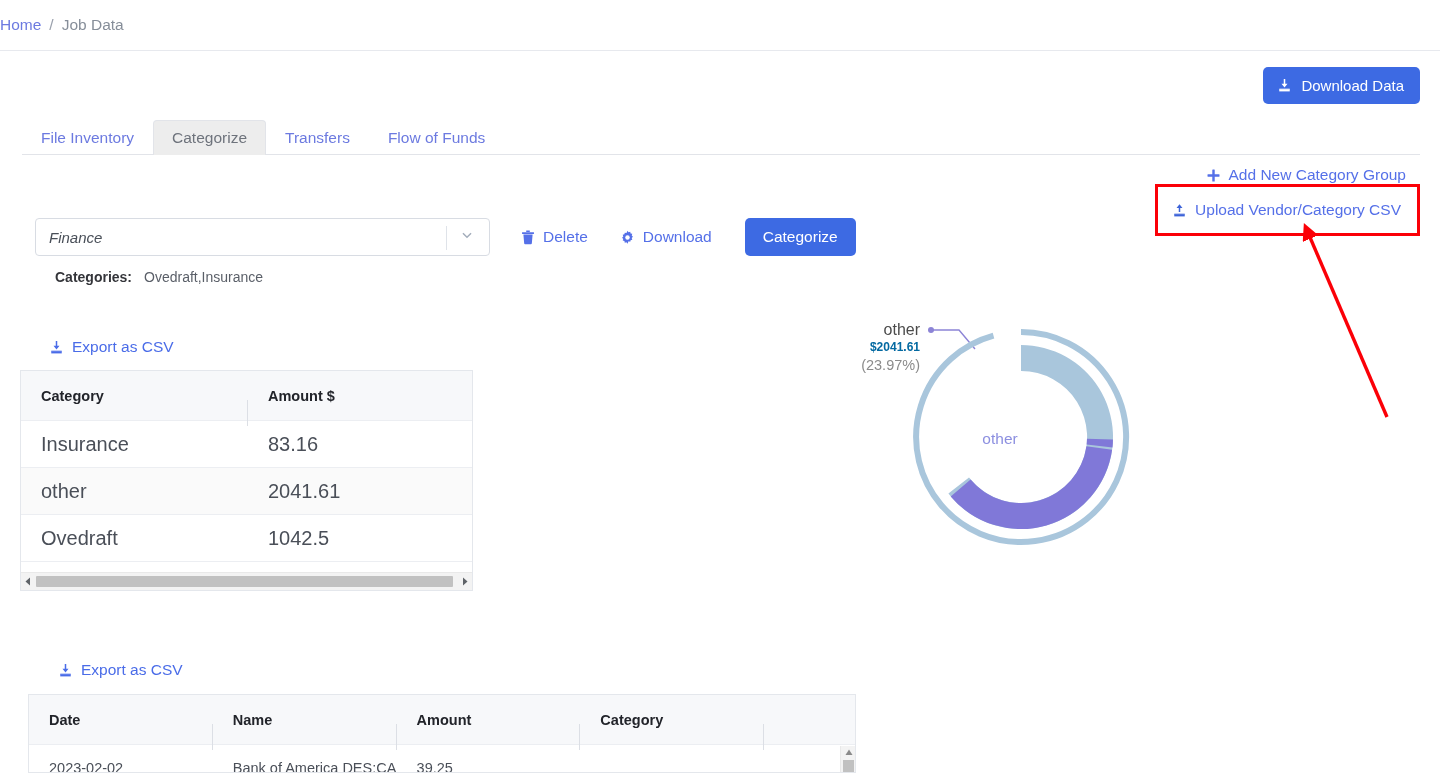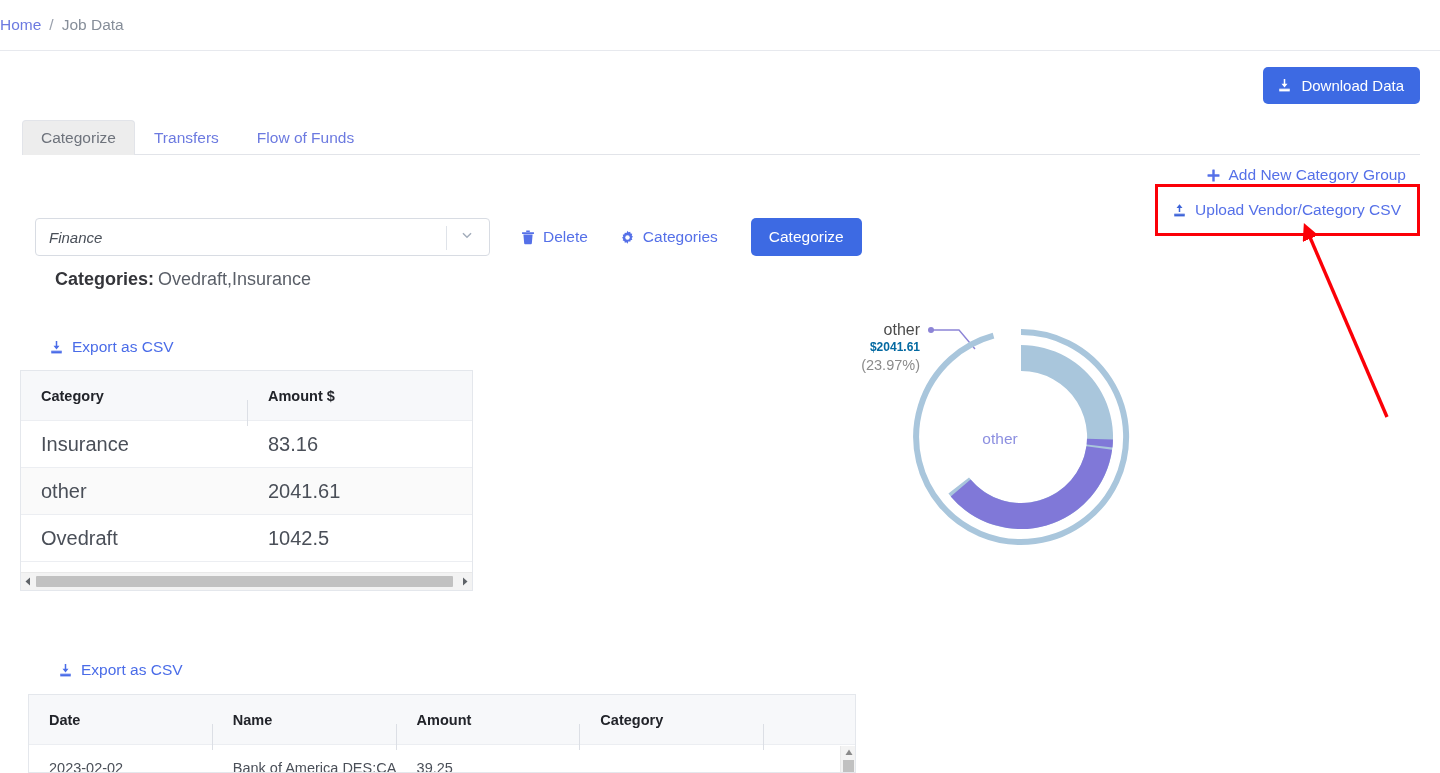--- a/index.html
+++ b/index.html
@@ -181,23 +181,23 @@
     padding: 0 18px;
     font-size: 15.5px;
     font-family: "Liberation Sans", sans-serif;
     cursor: pointer;
   }
 
   
   .categories-line {
     position: absolute;
     left: 55px; top: 269px;
-    font-size: 18px;
-    display: flex;
-    gap: 4px;
+    font-size: 14px;
+    display: flex;
+    gap: 12px;
     align-items: baseline;
   }
   .categories-line .cl-label { font-weight: bold; color: #34353a; }
   .categories-line .cl-value { color: #5a5f68; }
 
   
   .export-link-1 { position: absolute; left: 49px; top: 338px; }
   .export-link-2 { position: absolute; left: 58px; top: 661px; }
   .export-link {
     color: #4a6ce8;
@@ -387,20 +387,21 @@
     <svg width="15" height="15" viewBox="0 0 16 16" fill="#ffffff">
       <path d="M7.2 1h1.6v5.2h2.4L8 10.2 4.8 6.2h2.4z"></path>
       <path d="M2.4 11.4h11.2v1.1H2.4z"></path>
       <path d="M2.4 12.2h11.2v2.1H2.4z"></path>
     </svg>
   </span>
   <span>Download Data</span>
 </button>
 
 <div class="tab-strip">
+  <div class="tab">File Inventory</div>
   <div class="tab active">Categorize</div>
   <div class="tab">Transfers</div>
   <div class="tab">Flow of Funds</div>
 </div>
 
 <div class="actions-row">
   <a class="link-action add-group">
     <span class="icon">
       <svg width="15" height="15" viewBox="0 0 16 16" fill="#5570e8">
         <rect x="6.7" y="1.6" width="2.6" height="12.8" rx="0.4"></rect>
@@ -445,21 +446,21 @@
     <span>Delete</span>
   </button>
 
   <button class="btn-text btn-configure">
     <span class="icon">
       <svg width="15" height="15" viewBox="0 0 16 16" fill="#5570e8">
         <path d="M8 0.8l1.1 1.5 1.8-.5.4 1.8 1.8.5-.6 1.8 1.3 1.3-1.3 1.3.6 1.8-1.8.5-.4 1.8-1.8-.5L8 14.6l-1.1-1.5-1.8.5-.4-1.8-1.8-.5.6-1.8L2.2 8.2l1.3-1.3-.6-1.8 1.8-.5.4-1.8 1.8.5z"></path>
         <circle cx="8" cy="8" r="2.4" fill="#ffffff"></circle>
       </svg>
     </span>
-    <span>Categories</span>
+    <span>Download</span>
   </button>
 
   <button class="btn-categorize">Categorize</button>
 </div>
 
 <div class="categories-line">
   <span class="cl-label">Categories:</span>
   <span class="cl-value">Ovedraft,Insurance</span>
 </div>
 

